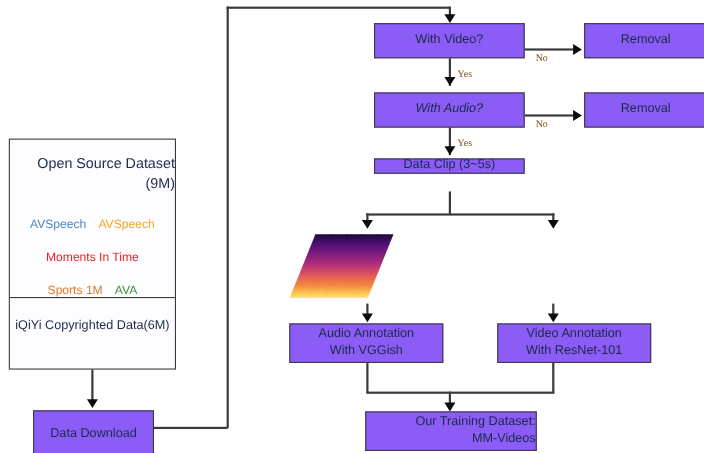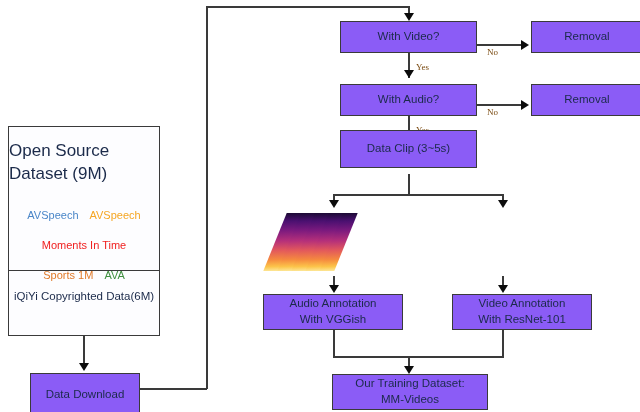--- a/index.html
+++ b/index.html
@@ -48,23 +48,23 @@
     height: 144px;
     box-sizing: border-box;
     border-bottom: 1.6px solid #3a3a3a;
     display: flex;
     flex-direction: column;
     align-items: center;
     padding-top: 13px;
   }
   #open-source-title {
     color: #1b2a4a;
-    font-size: 17px;
+    font-size: 13px;
     line-height: 1.35;
-    text-align: left;
+    text-align: right;
   }
   .ds-row {
     display: flex;
     justify-content: center;
     align-items: baseline;
     gap: 11px;
     width: 100%;
   }
   .ds-name { font-size: 11px; white-space: nowrap; }
   #iqiyi-section {
@@ -190,37 +190,37 @@
   <span class="edge-label" style="left:487px; top:47px;">No</span>
 
   <div class="box" id="removal-video" style="left:531px; top:21px; width:112px; height:32px;">
     <span class="ln">Removal</span>
   </div>
 
   <div class="vline" style="left:408px; top:53px; height:25px;"></div>
   <div class="arrow-down" style="left:404px; top:70px;"></div>
   <span class="edge-label" style="left:416px; top:62px;">Yes</span>
 
-  <div class="box" id="with-audio" style="left:340px; top:84px; width:137px; height:32px;">
+  <div class="box" id="with-audio" style="left:340px; top:84px; width:137px; height:32px;font-style:italic;">
     <span class="ln">With Audio?</span>
   </div>
 
   <div class="hline" style="left:477px; top:104px; width:46px;"></div>
   <div class="arrow-right" style="left:521px; top:100px;"></div>
   <span class="edge-label" style="left:487px; top:107px;">No</span>
 
   <div class="box" id="removal-audio" style="left:531px; top:84px; width:112px; height:32px;">
     <span class="ln">Removal</span>
   </div>
 
   <div class="vline" style="left:408px; top:116px; height:25px;"></div>
   <div class="arrow-down" style="left:404px; top:133px;"></div>
   <span class="edge-label" style="left:416px; top:125px;">Yes</span>
 
-  <div class="box" id="data-clip" style="left:340px; top:130px; width:137px; height:38px;">
+  <div class="box" id="data-clip" style="left:340px; top:144px; width:137px; height:14px;">
     <span class="ln">Data Clip (3~5s)</span>
   </div>
 
   <div class="vline" style="left:408px; top:174px; height:21px;"></div>
   <div class="hline" style="left:333px; top:194px; width:171px;"></div>
   <div class="vline" style="left:333px; top:194px; height:10px;"></div>
   <div class="arrow-down" style="left:329px; top:200px;"></div>
   <div class="vline" style="left:502px; top:194px; height:10px;"></div>
   <div class="arrow-down" style="left:498px; top:200px;"></div>
 
@@ -255,18 +255,18 @@
     <span class="ln">Video Annotation</span>
     <span class="ln">With ResNet-101</span>
   </div>
 
   <div class="vline" style="left:333px; top:330px; height:27px;"></div>
   <div class="vline" style="left:502px; top:330px; height:27px;"></div>
   <div class="hline" style="left:333px; top:356px; width:171px;"></div>
   <div class="vline" style="left:408px; top:356px; height:14px;"></div>
   <div class="arrow-down" style="left:404px; top:366px;"></div>
 
-  <div class="box" id="training-dataset" style="left:332px; top:374px; width:156px; height:36px;">
+  <div class="box" id="training-dataset" style="left:332px; top:374px; width:156px; height:36px;align-items:flex-end;">
     <span class="ln">Our Training Dataset:</span>
     <span class="ln">MM-Videos</span>
   </div>
 
 </div>
 
 </body></html>

